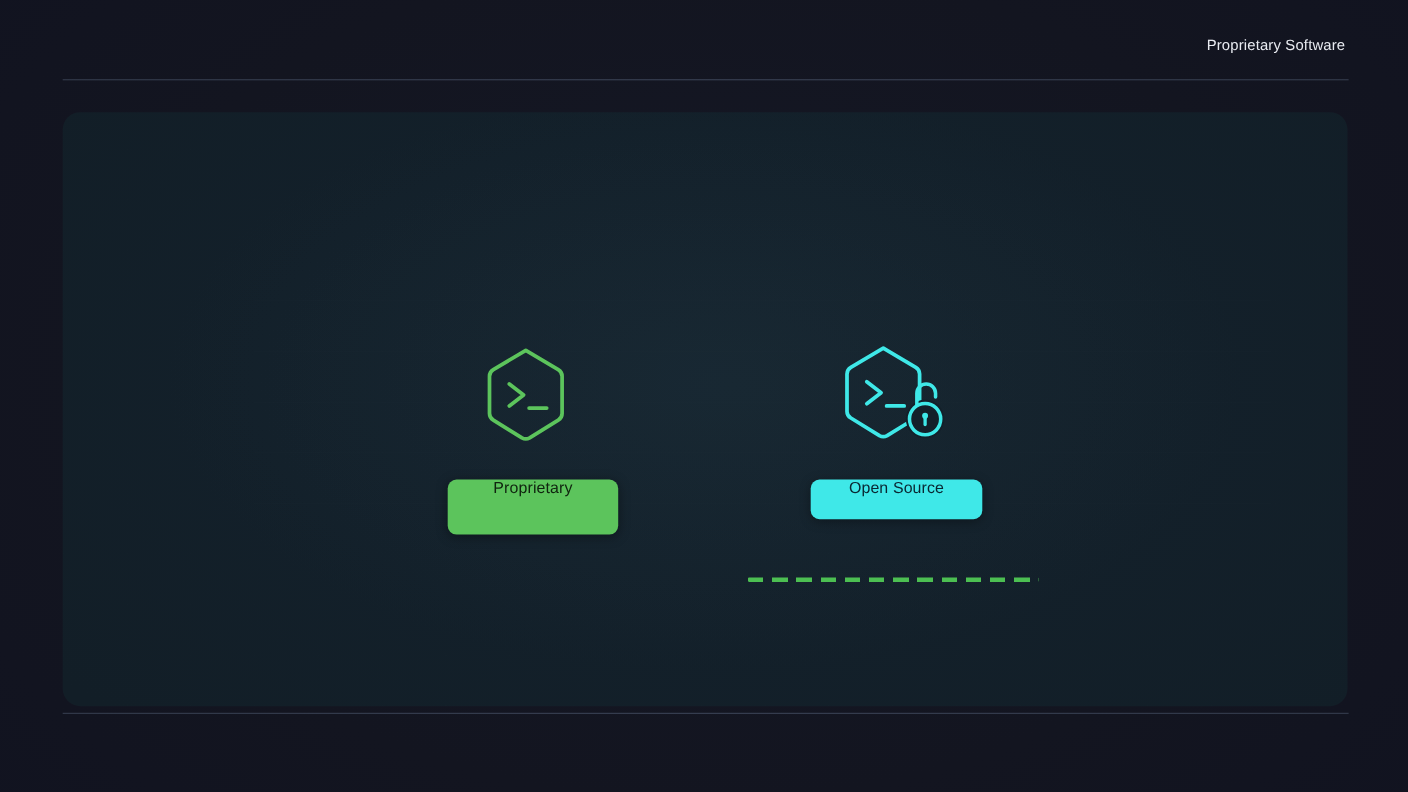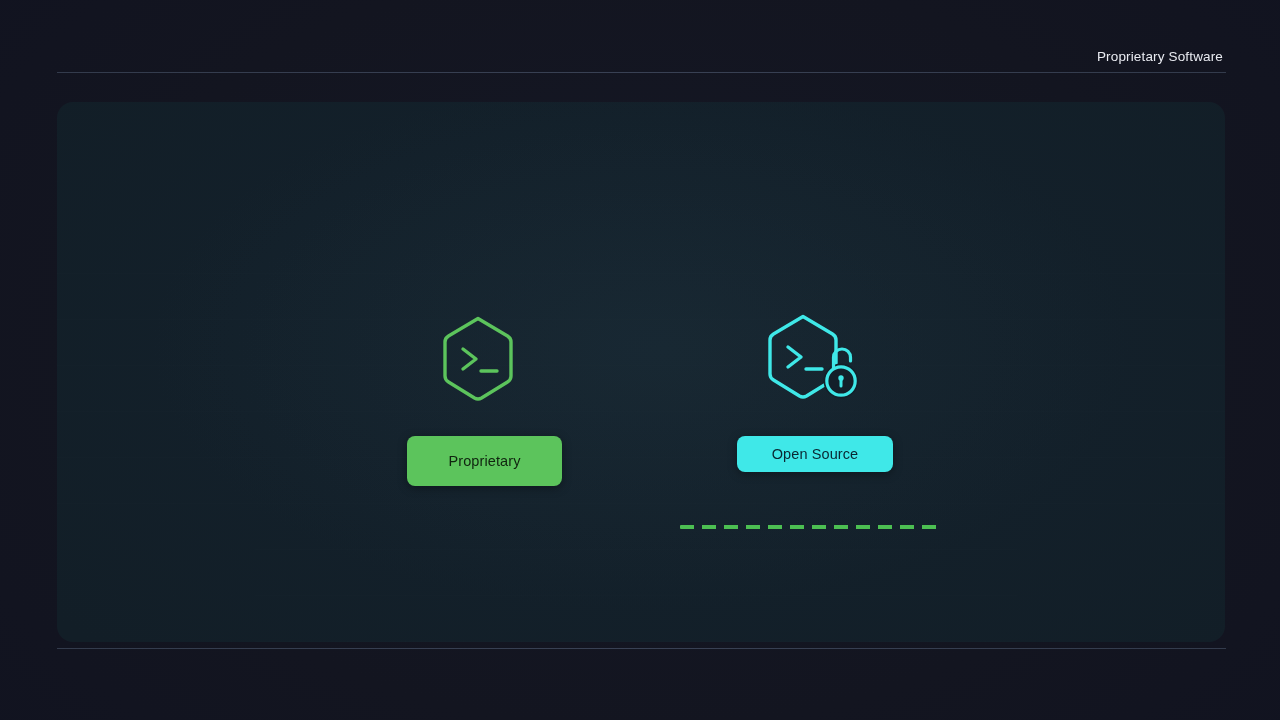--- a/index.html
+++ b/index.html
@@ -23,21 +23,21 @@
     width: 1280px;
     height: 720px;
     background: radial-gradient(ellipse 900px 620px at 50% 48%, #151826 0%, #131520 62%, #111320 100%);
     overflow: hidden;
   }
 
   
   .header-bar {
     position: absolute;
     left: 0;
-    top: 16px;
+    top: 0;
     width: 1280px;
     height: 72px;
   }
 
   .header-title {
     position: absolute;
     right: 57px;
     top: 32px;
     font-size: 13.5px;
     line-height: 17px;
@@ -102,21 +102,21 @@
   }
 
   .node-icon {
     position: absolute;
     display: block;
   }
 
   .chip {
     position: absolute;
     display: flex;
-    align-items: center;
+    align-items: flex-start;
     justify-content: center;
     border-radius: 8px;
     font-size: 14.5px;
     letter-spacing: 0.1px;
     color: #0d2018;
     white-space: nowrap;
     user-select: none;
   }
 
   .chip-proprietary {

